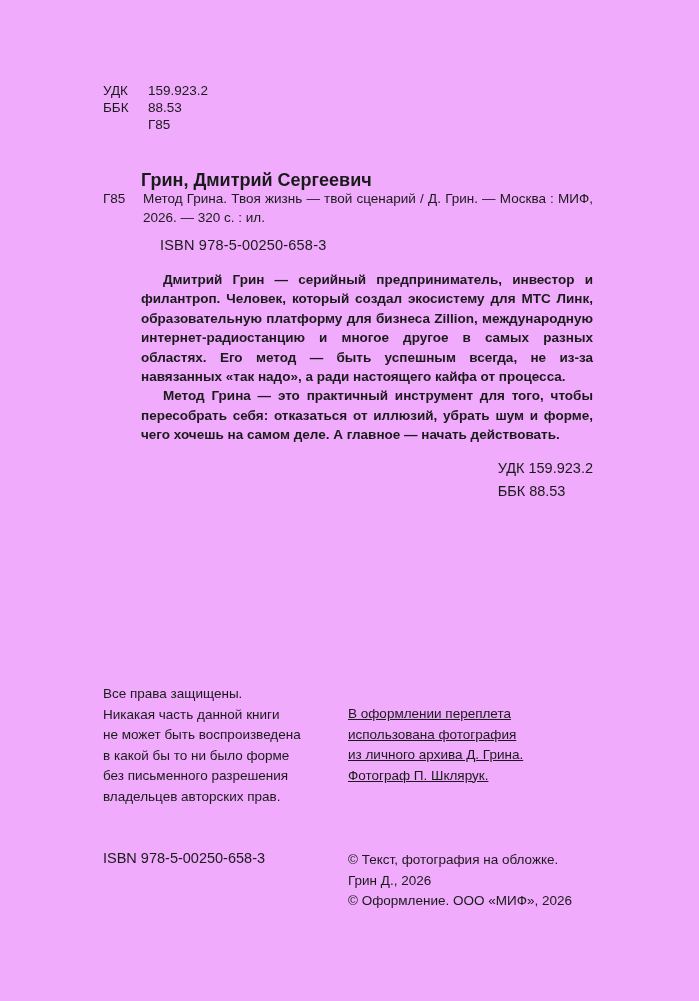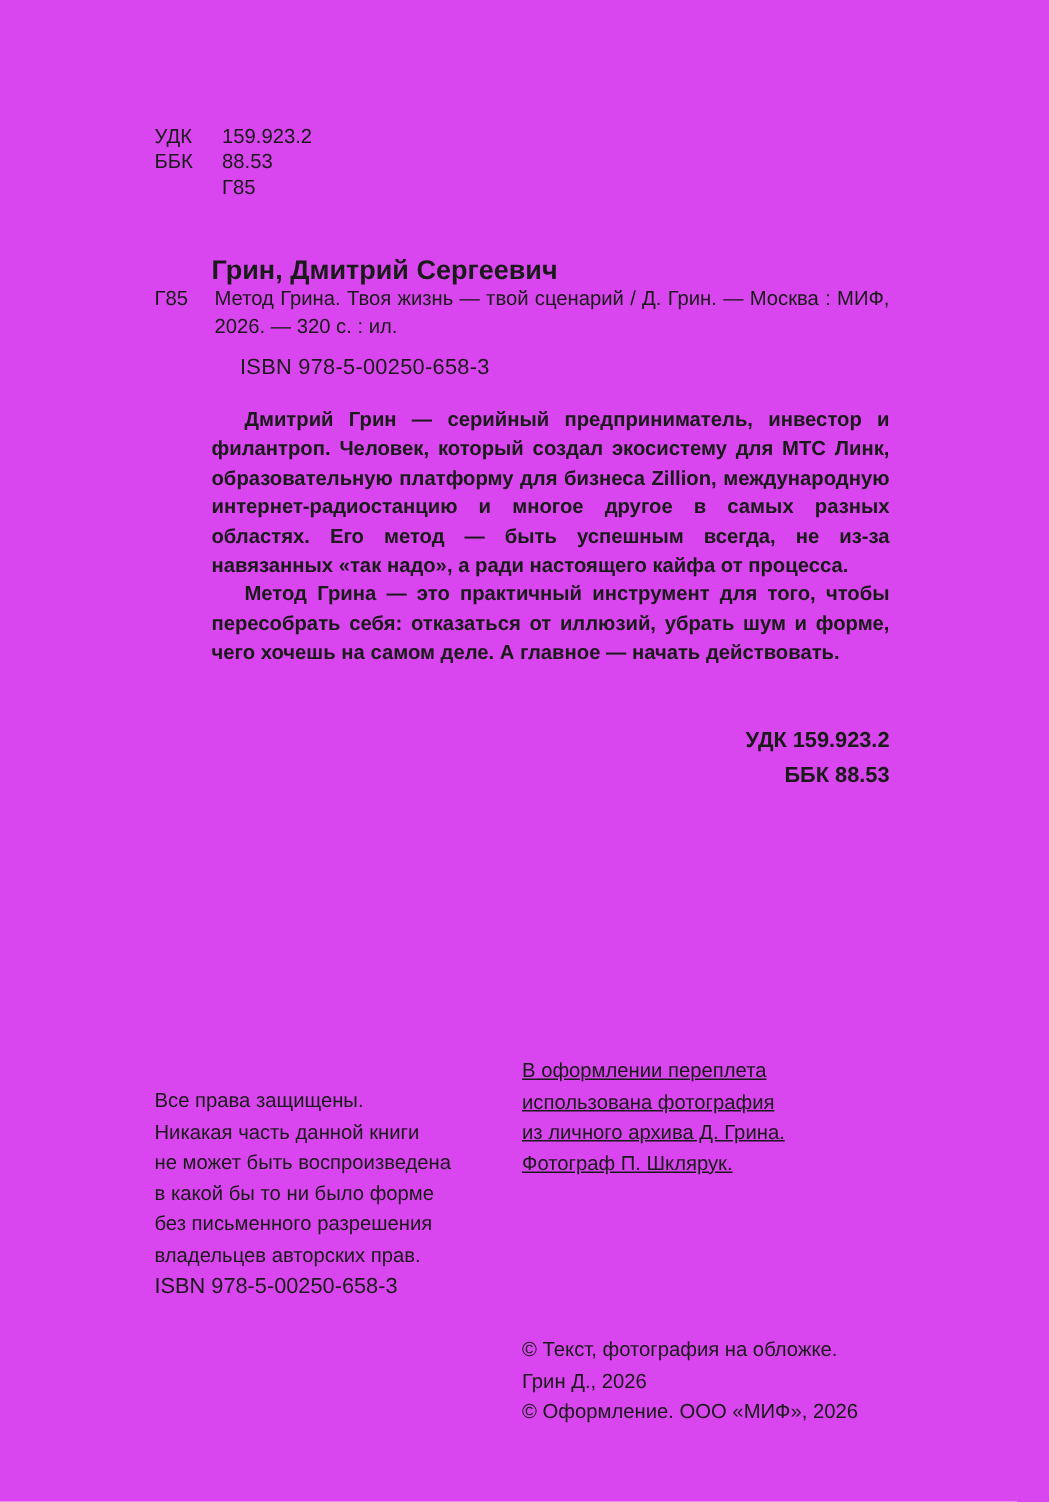--- a/index.html
+++ b/index.html
@@ -13,21 +13,21 @@
     font-family: "Liberation Sans", sans-serif;
     color: #1a1a1a;
     position: relative;
     overflow: hidden;
   }
   .page {
     position: absolute;
     left: 0; top: 0;
     width: 699px;
     height: 1001px;
-    background: #d946ef;
+    background: #f0abfc;
   }
 
   
   .udk-block {
     position: absolute;
     left: 103px;
     top: 82px;
     font-size: 13.5px;
     line-height: 17px;
   }
@@ -88,25 +88,24 @@
   .annotation p {
     margin: 0;
     text-indent: 22px;
     font-weight: bold;
   }
 
   
   .udk-repeat {
     position: absolute;
     right: 106px;
-    top: 483px;
+    top: 457px;
     font-size: 14.5px;
     line-height: 23px;
-    text-align: right;
-    font-weight: bold;
+    text-align: left;
   }
 
   
   .bottom-left {
     position: absolute;
     left: 103px;
     top: 684px;
     width: 250px;
     font-size: 13.5px;
     line-height: 20.5px;
@@ -131,21 +130,21 @@
     font-size: 14.5px;
   }
   .copyright {
     position: absolute;
     left: 348px;
     top: 850px;
     width: 270px;
     font-size: 13.5px;
     line-height: 20.5px;
   }
-  .nowrapline { white-space: pre-wrap; margin-top: 40px; }
+  .nowrapline { white-space: pre-wrap; }
 </style>
 </head>
 <body>
 
 <div class="page">
 
   <div class="udk-block">
     <div class="udk-row">
       <span class="udk-label">УДК</span>
       <span class="udk-value">159.923.2</span>

